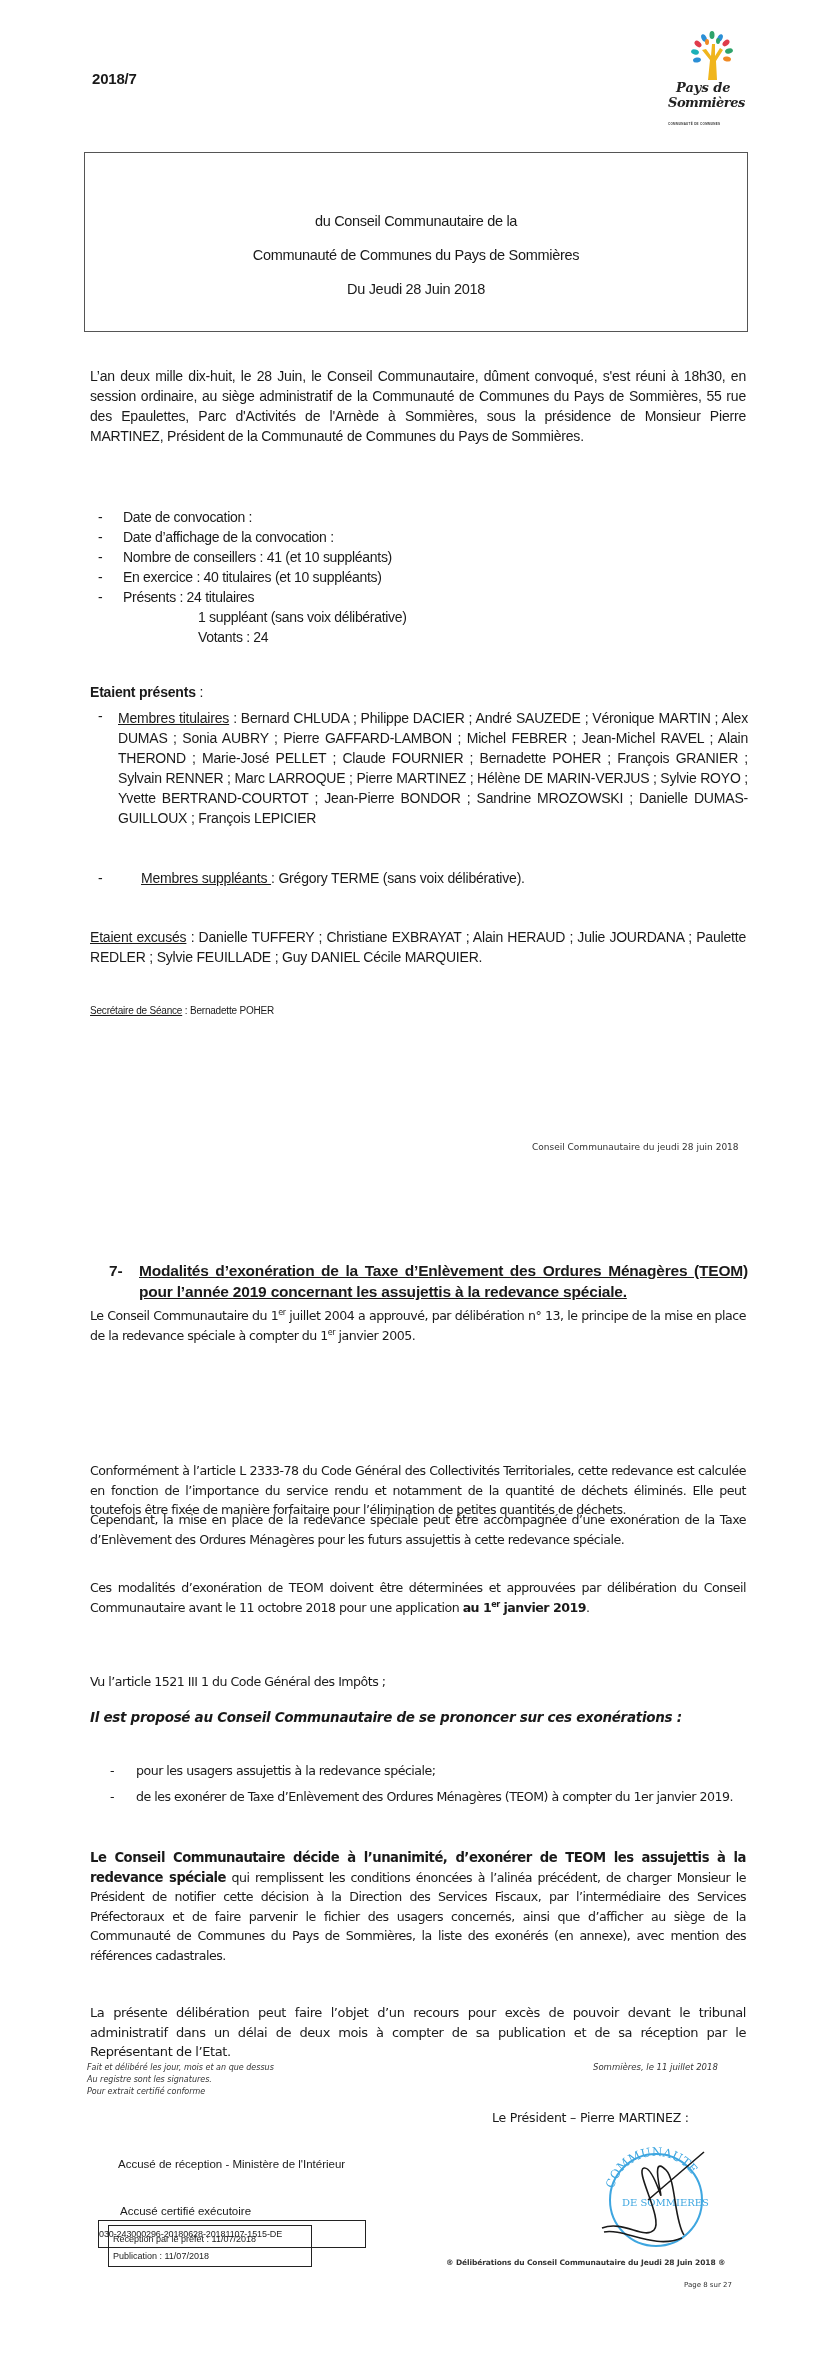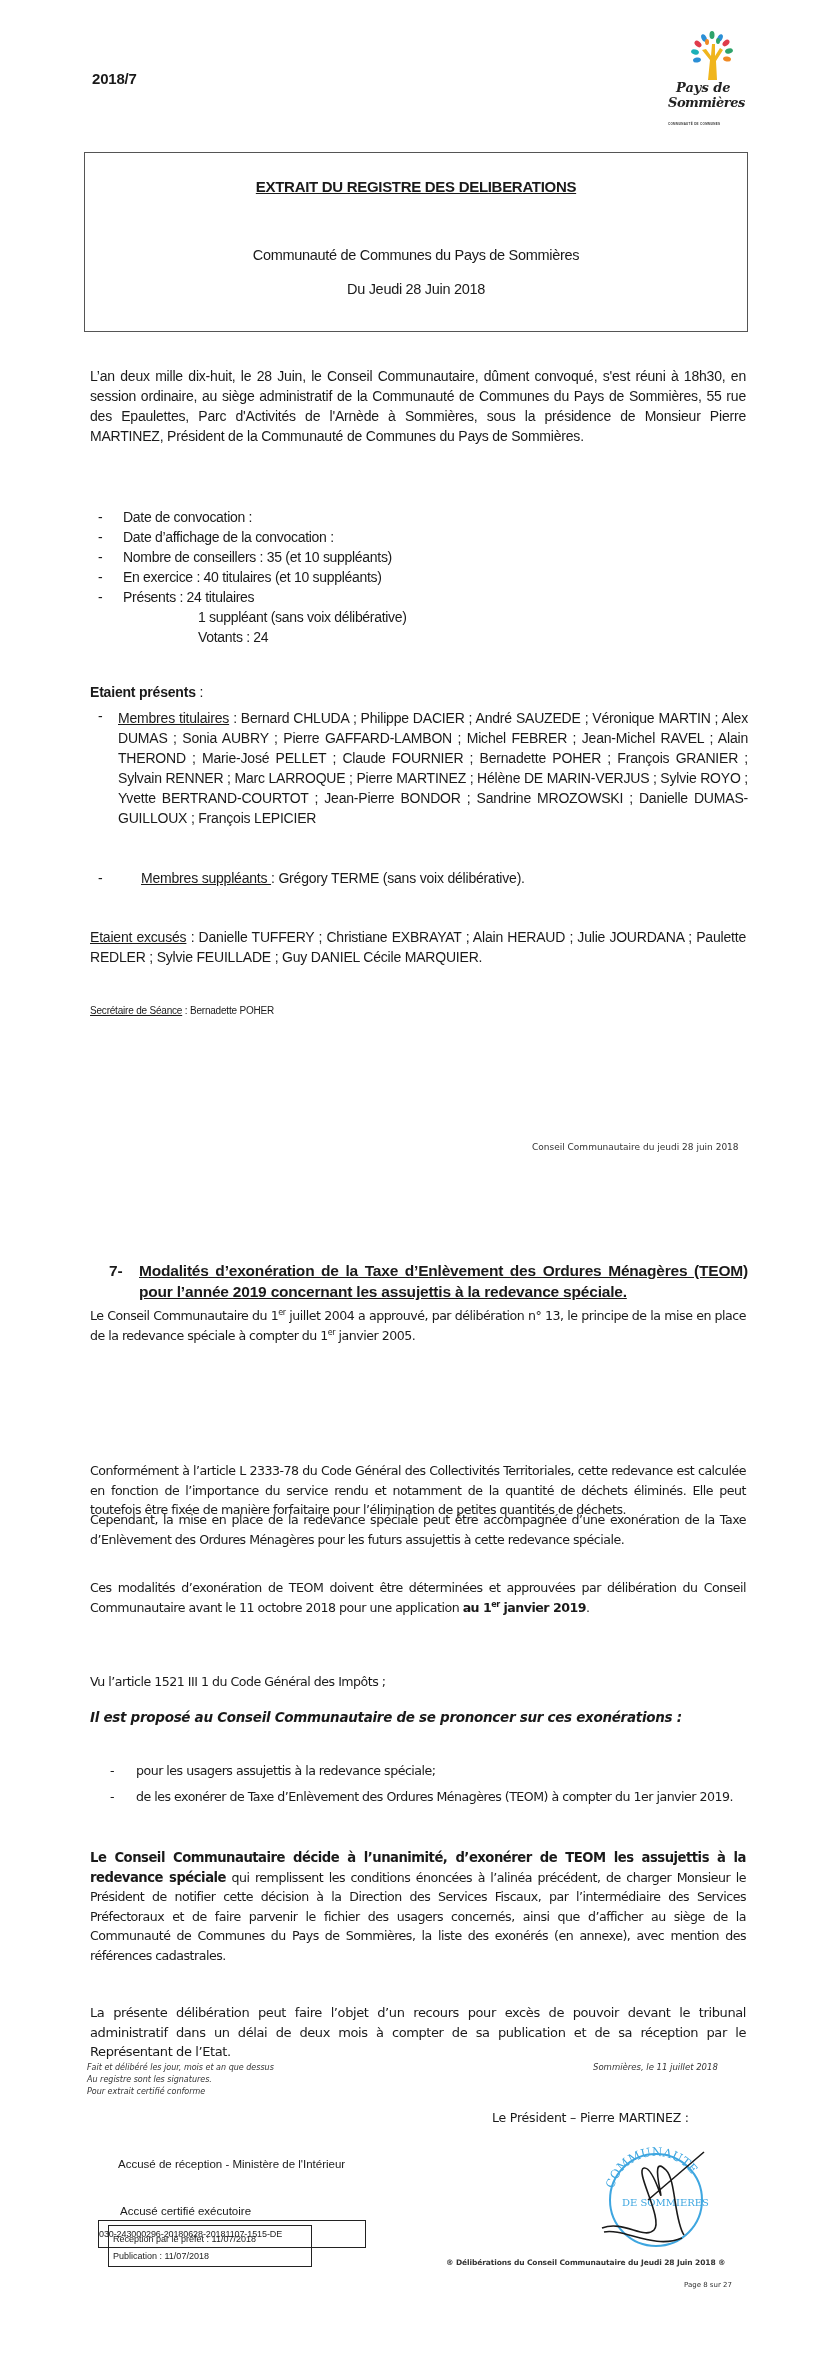--- a/index.html
+++ b/index.html
@@ -97,39 +97,39 @@
     <ellipse cx="45" cy="29" rx="2.5" ry="4" fill="#f08a24" transform="rotate(100 45 29)"></ellipse>
     <ellipse cx="25" cy="12" rx="2" ry="3" fill="#f08a24"></ellipse>
     <ellipse cx="36" cy="11" rx="2" ry="3" fill="#2ea36b"></ellipse>
   </svg>
   <div class="logo-text1">Pays de</div>
   <div class="logo-text2">Sommières</div>
   <div class="logo-sub">COMMUNAUTÉ DE COMMUNES</div>
 </div>
 
 <div class="abs header-box">
-  <div class="hb-title">EXTRAIT DU REGISTRE DES DELIBERATIONS</div>
+  <div class="hb-line1">du Conseil Communautaire de la</div>
   <div class="hb-line2">Communauté de Communes du Pays de Sommières</div>
   <div class="hb-line3">Du Jeudi 28 Juin 2018</div>
 </div>
 
 <div class="abs para p1">L’an deux mille dix-huit, le 28 Juin, le Conseil Communautaire, dûment convoqué, s'est réuni à 18h30, en session ordinaire, au siège administratif de la Communauté de Communes du Pays de Sommières, 55 rue des Epaulettes, Parc d'Activités de l'Arnède à Sommières, sous la présidence de Monsieur Pierre MARTINEZ, Président de la Communauté de Communes du Pays de Sommières.</div>
 
 <div class="abs stats">
   <div class="row">
       <span class="dash">-</span>
       <span>Date de convocation :</span>
     </div>
   <div class="row">
       <span class="dash">-</span>
       <span>Date d’affichage de la convocation :</span>
     </div>
   <div class="row">
       <span class="dash">-</span>
-      <span>Nombre de conseillers : 35 (et 10 suppléants)</span>
+      <span>Nombre de conseillers : 41 (et 10 suppléants)</span>
     </div>
   <div class="row">
       <span class="dash">-</span>
       <span>En exercice : 40 titulaires (et 10 suppléants)</span>
     </div>
   <div class="row">
       <span class="dash">-</span>
       <span>Présents : 24 titulaires</span>
     </div>
   <div class="indent">1 suppléant (sans voix délibérative)</div>

